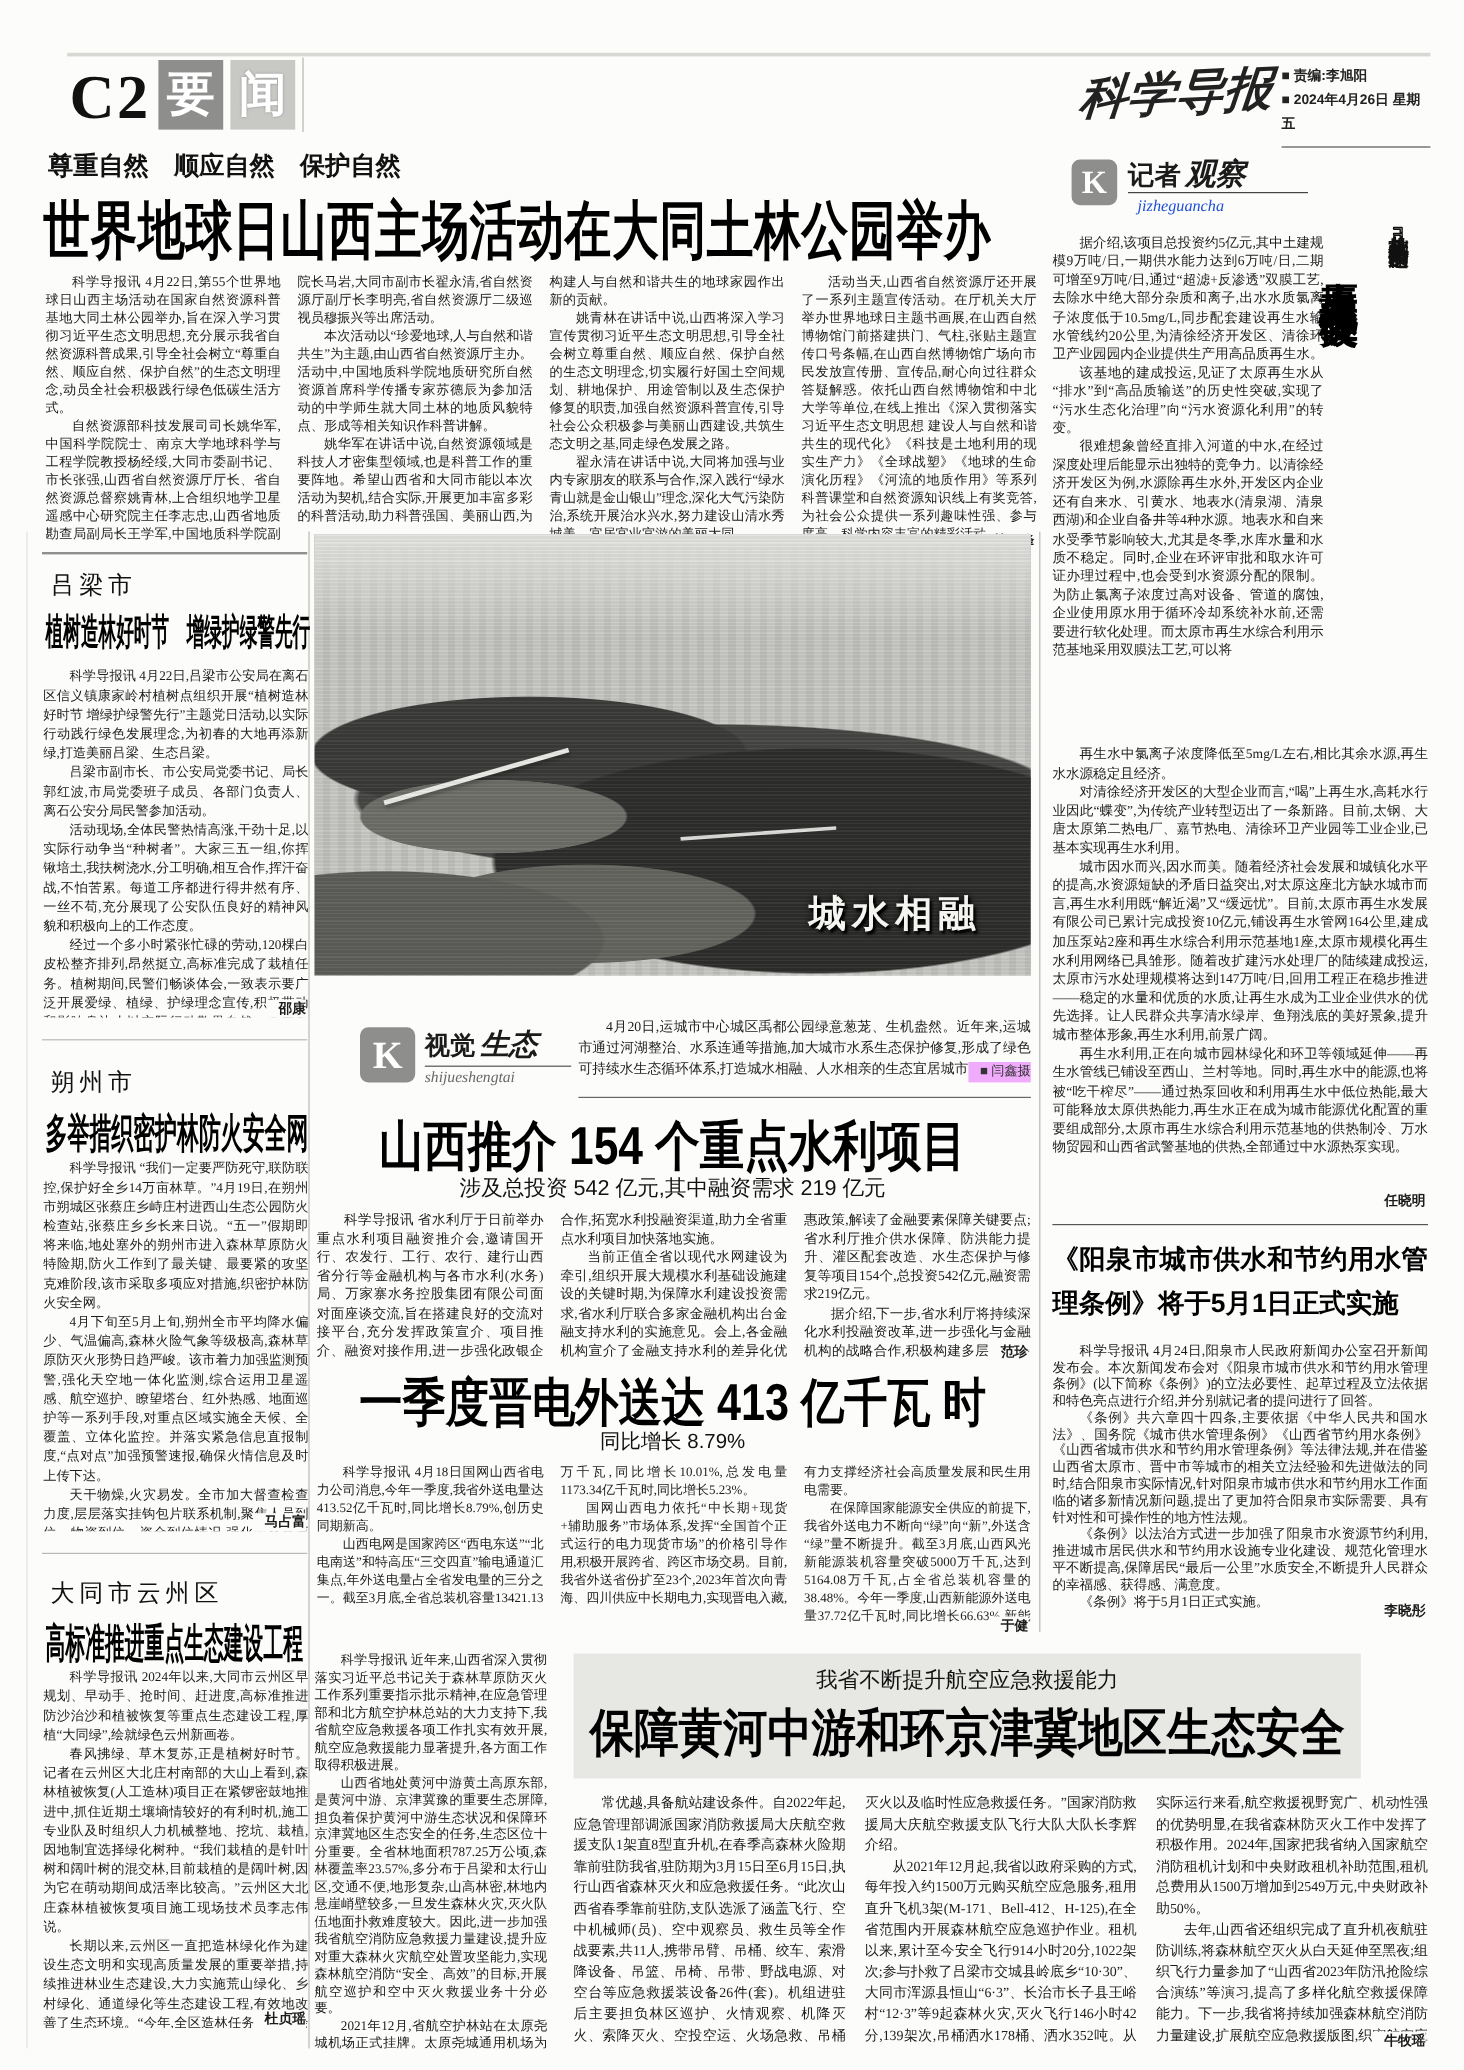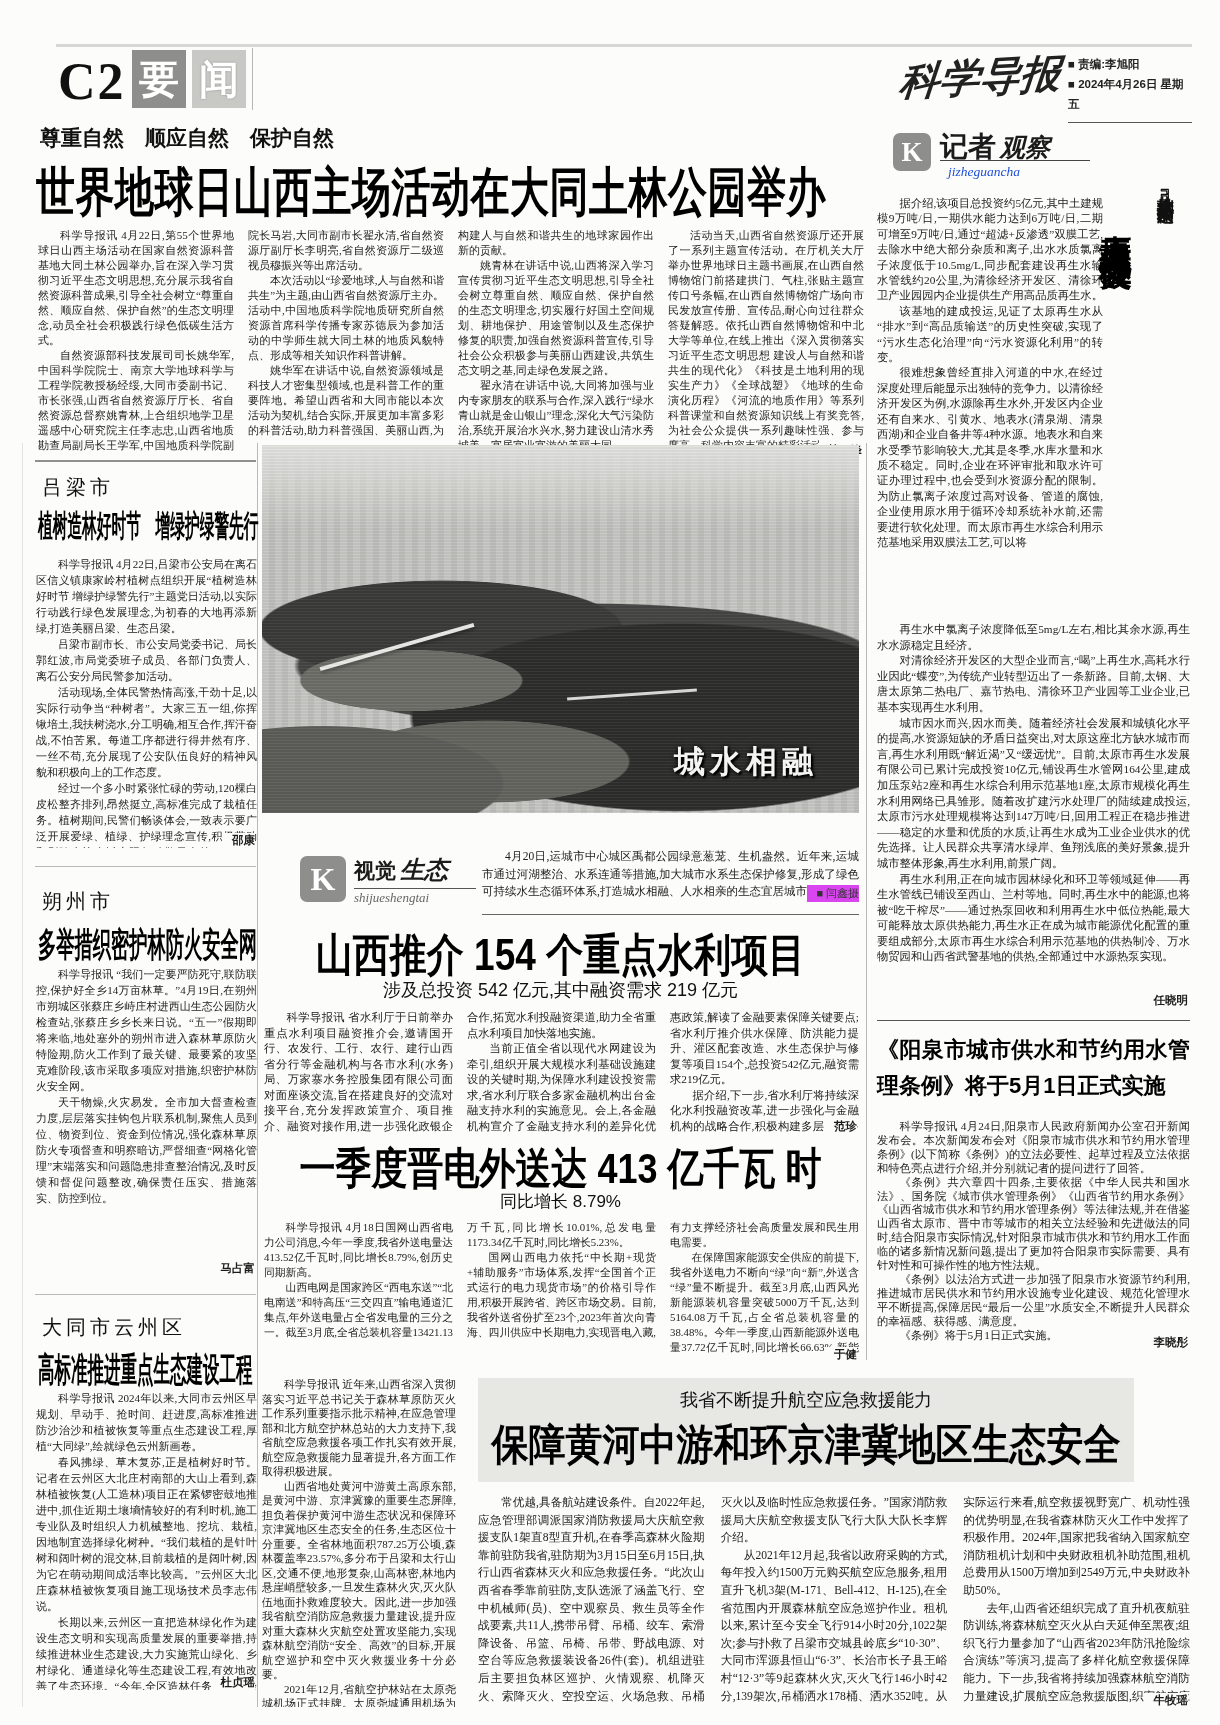--- a/index.html
+++ b/index.html
@@ -56,32 +56,32 @@
               font-family:"Liberation Sans",sans-serif;text-shadow:0 0 5px #000,2px 2px 2px #000;}
   
   .klogo{border-radius:7px;background:#8e8e8c;color:#fff;text-align:center;font-family:"Liberation Serif",serif;font-weight:700;}
   .caplogo-k{left:300px;top:856px;width:46px;height:46px;line-height:46px;font-size:32px;}
   .caplogo-text{left:354px;top:854px;width:130px;border-bottom:0;}
   .logo-main{font-size:21px;font-weight:900;font-family:"Liberation Sans",sans-serif;}
   .logo-script{font-size:24px;font-style:italic;font-weight:700;font-family:"Liberation Serif",serif;}
   .logo-rule{height:1px;background:#555;margin:2px 0 1px 0;width:122px;}
   .logo-pinyin{font-size:13px;font-style:italic;color:#666;font-family:"Liberation Serif",serif;}
   .caption{left:482px;top:848px;width:377px;height:56px;font-size:11.5px;line-height:17.5px;text-align:justify;}
-  .caption .cap-credit{position:absolute;right:0;bottom:2px;background:#d946ef;padding-left:10px;font-size:11px;color:#333;}
+  .caption .cap-credit{position:absolute;right:0;bottom:2px;background:#f0abfc;padding-left:10px;font-size:11px;color:#333;}
   .caprule{left:482px;top:914px;width:377px;height:1px;background:#666;}
   
   .c-head{left:262px;width:597px;text-align:center;font-weight:900;color:#000;
           font-family:"Liberation Sans",sans-serif;transform:scaleY(1.2);transform-origin:top center;}
   .c-sub{left:262px;width:597px;text-align:center;font-family:"Liberation Sans",sans-serif;color:#111;}
   .water-body{left:264px;top:1010px;width:595px;height:124px;column-count:3;column-gap:14px;column-fill:auto;overflow:hidden;font-size:11.3px;line-height:15.5px;}
   .power-body{left:264px;top:1220px;width:595px;height:142px;column-count:3;column-gap:14px;column-fill:auto;overflow:hidden;font-size:10.8px;line-height:15px;}
   
   .obs-k{left:893px;top:133px;width:38px;height:38px;line-height:38px;font-size:27px;}
   .obs-title{left:940px;top:128px;white-space:nowrap;}
-  .obs-title .t1{font-size:28px;font-weight:900;font-family:"Liberation Sans",sans-serif;}
+  .obs-title .t1{font-size:22px;font-weight:900;font-family:"Liberation Sans",sans-serif;}
   .obs-title .t2{font-size:25px;font-style:italic;font-weight:700;font-family:"Liberation Serif",serif;}
   .obs-rule{left:940px;top:160px;width:150px;height:1px;background:#444;}
   .obs-pinyin{left:948px;top:164px;font-size:13.5px;font-style:italic;color:#1d4ed8;font-family:"Liberation Serif",serif;}
   .obs-top{left:877px;top:196px;width:226px;height:422px;overflow:hidden;font-size:11.3px;line-height:15.4px;}
   .obs-rest{left:877px;top:622px;width:313px;height:386px;overflow:hidden;font-size:11.3px;line-height:15.6px;position:absolute;}
   .vtitle{left:1094px;top:210px;height:480px;writing-mode:vertical-rl;font-size:32px;font-weight:900;
           font-family:"Liberation Sans",sans-serif;color:#000;letter-spacing:2px;}
   .vkicker{left:1154px;top:182px;height:330px;writing-mode:vertical-rl;font-size:17px;font-weight:700;
            font-family:"Liberation Sans",sans-serif;color:#111;letter-spacing:1px;}
   .rhr{left:877px;top:1020px;width:313px;height:1px;background:#555;}
@@ -143,20 +143,21 @@
     </div>
   <div class="abs" style="left:36px;top:556px;width:221px;height:292px;pointer-events:none;">
     <span class="byline">邵康</span>
   </div>
 
   <div class="abs railhr" style="top:866px;background:#b9b9b5;height:1px;"></div>
   <div class="abs region" style="top:888px;">朔州市</div>
   <div class="abs railhead" style="top:922px;font-size:25px;transform:scale(0.73,1.35);">多举措织密护林防火安全网</div>
   <div class="abs body railbody" style="top:966px;height:310px;">
       <p>科学导报讯 “我们一定要严防死守,联防联控,保护好全乡14万亩林草。”4月19日,在朔州市朔城区张蔡庄乡峙庄村进西山生态公园防火检查站,张蔡庄乡乡长来日说。“五一”假期即将来临,地处塞外的朔州市进入森林草原防火特险期,防火工作到了最关键、最要紧的攻坚克难阶段,该市采取多项应对措施,织密护林防火安全网。</p>
+      <p>4月下旬至5月上旬,朔州全市平均降水偏少、气温偏高,森林火险气象等级极高,森林草原防灭火形势日趋严峻。该市着力加强监测预警,强化天空地一体化监测,综合运用卫星遥感、航空巡护、瞭望塔台、红外热感、地面巡护等一系列手段,对重点区域实施全天候、全覆盖、立体化监控。并落实紧急信息直报制度,“点对点”加强预警速报,确保火情信息及时上传下达。</p>
       <p>天干物燥,火灾易发。全市加大督查检查力度,层层落实挂钩包片联系机制,聚焦人员到位、物资到位、资金到位情况,强化森林草原防火专项督查和明察暗访,严督细查“网格化管理”末端落实和问题隐患排查整治情况,及时反馈和督促问题整改,确保责任压实、措施落实、防控到位。</p>
     </div>
   <div class="abs" style="left:36px;top:966px;width:221px;height:310px;pointer-events:none;">
     <span class="byline">马占富</span>
   </div>
 
   <div class="abs railhr" style="top:1294px;background:#b9b9b5;height:1px;"></div>
   <div class="abs region" style="top:1314px;">大同市云州区</div>
   <div class="abs railhead" style="top:1347px;font-size:25px;transform:scale(0.66,1.35);">高标准推进重点生态建设工程</div>
   <div class="abs body railbody" style="top:1390px;height:300px;">

